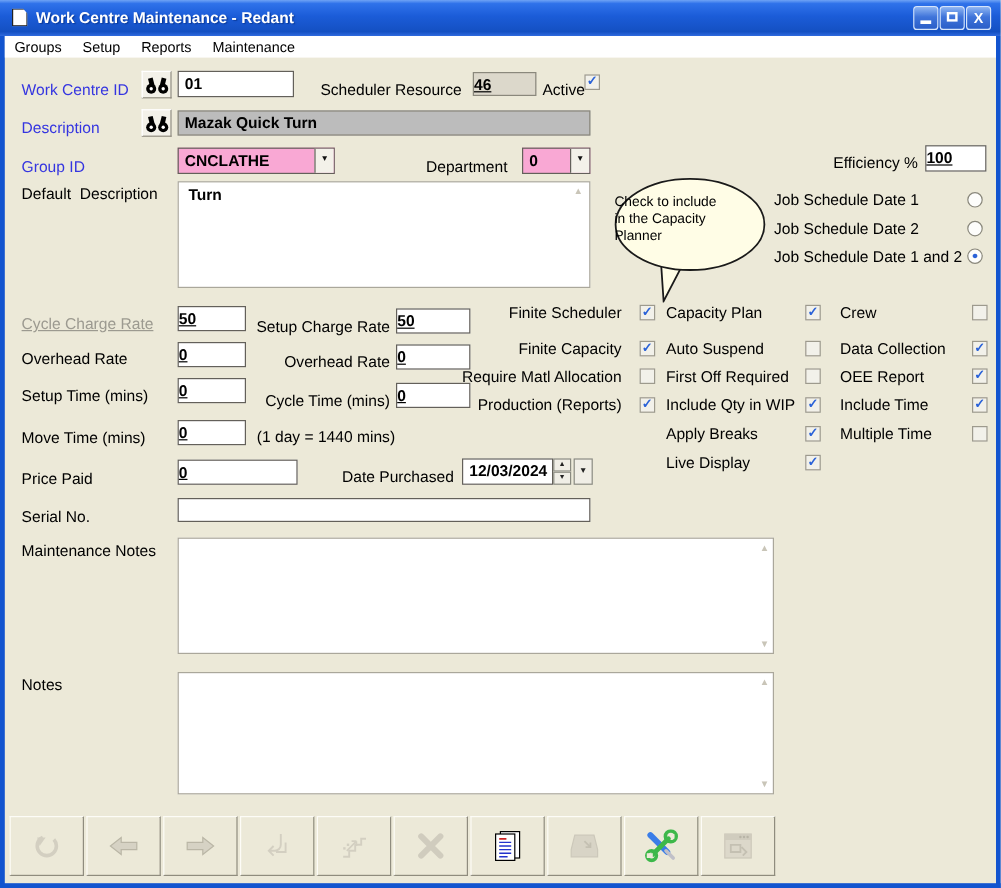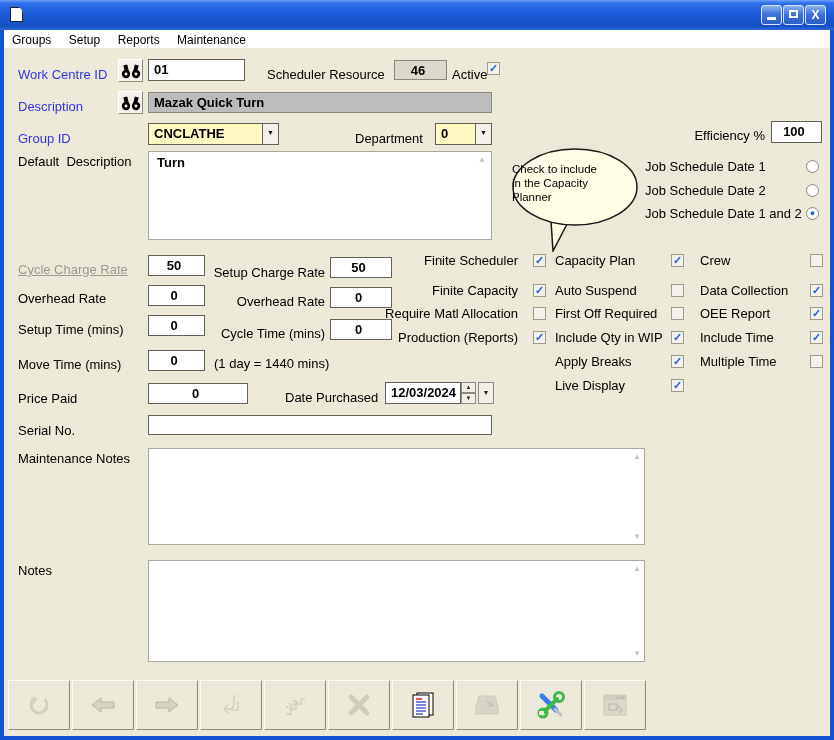--- a/index.html
+++ b/index.html
@@ -19,32 +19,32 @@
   .glyph-max { width:9px; height:8px; border:2px solid #fff; margin:4px auto 0; }
   .glyph-x { font-weight:bold; font-size:12px; line-height:18px; }
   .winborder { position:absolute; background:#1254cf; }
   #menubar { position:absolute; left:4px; top:30px; width:826px; height:18px; background:#fff; }
   .menuitem { display:inline-block; font-size:12px; color:#000; padding:2px 5px 0 5px; margin-left:3px; }
   
   .lbl { position:absolute; font-size:13px; color:#000; white-space:pre; }
   .blue { color:#3535e0; }
   .greyu { color:#9c9a90; text-decoration:underline; }
   .box { position:absolute; background:#fff; border:1px solid #63605a; font-weight:bold; font-size:13px; }
-  .num { text-align:center; padding:2px 5px 0 0; }
+  .num { text-align:left; padding:2px 5px 0 0;text-decoration:underline; }
   .txtv { padding:2px 0 0 5px; }
   .ro { background:#bcbcbc; border-color:#8a887c; }
   .rolight { background:#dcd8cb; border-color:#8a887c; }
   .cb { position:absolute; width:13px; height:13px; background:#f2f1ea; border:1px solid #9d9a8d;
         color:#2a62d8; font-weight:bold; font-size:11px; line-height:11px; text-align:center; }
   .radio { position:absolute; width:13px; height:13px; border:1px solid #8a887c; border-radius:50%;
         background:#fdfdfb; color:#2a62d8; font-size:9px; line-height:11px; text-align:center; }
   .c1 { left:340px; width:178px; text-align:right; }
   .c2 { left:555px; }
   .c3 { left:700px; }
-  .combo { position:absolute; background:#fef9c3; border:1px solid #63605a; font-weight:bold; font-size:13px; }
+  .combo { position:absolute; background:#f9a8d4; border:1px solid #63605a; font-weight:bold; font-size:13px; }
   .combo .val { position:absolute; left:5px; top:2px; }
   .combo .cbtn { position:absolute; right:0; top:0; bottom:0; width:16px; border-left:1px solid #63605a;
         background:#f3f1e9; text-align:center; font-size:7px; line-height:18px; color:#111; }
   .notes { position:absolute; background:#fff; border:1px solid #aaa79b; }
   .sarr { position:absolute; right:3px; color:#c9c5b8; font-size:8px; }
   .binoc { position:absolute; width:25px; height:23px; background:#f3f1e9; border:1px solid;
         border-color:#fff #8f8c7e #8f8c7e #fff; display:flex; align-items:center; justify-content:center; }
   .spinbtn { position:absolute; width:15px; height:11px; background:#f0eee6; border:1px solid #8a8a80;
         font-size:6px; line-height:9px; text-align:center; color:#222; }
   
@@ -53,20 +53,21 @@
         display:flex; flex-direction:column; align-items:center; justify-content:center; gap:1px; }
   .tbtn .blab { font-weight:bold; font-size:13px; color:#000; }
   #bubble-text { position:absolute; left:512px; top:162px; width:118px; 
         font-size:11.5px; line-height:14px; color:#000; white-space:pre-line; }
 </style>
 </head>
 <body>
 
 <div id="titlebar">
   <div id="title-icon"></div>
+  <div id="title-text">Work Centre Maintenance - Redant</div>
   <div class="winbtn" style="right:52px;">
       <div class="glyph-min"></div>
     </div>
   <div class="winbtn" style="right:30px;">
       <div class="glyph-max"></div>
     </div>
   <div class="winbtn glyph-x" style="right:8px;"><span>X</span></div>
 </div>
 <div class="winborder" style="left:0;top:30px;width:4px;height:710px;"></div>
 <div class="winborder" style="left:830px;top:30px;width:4px;height:710px;"></div>

